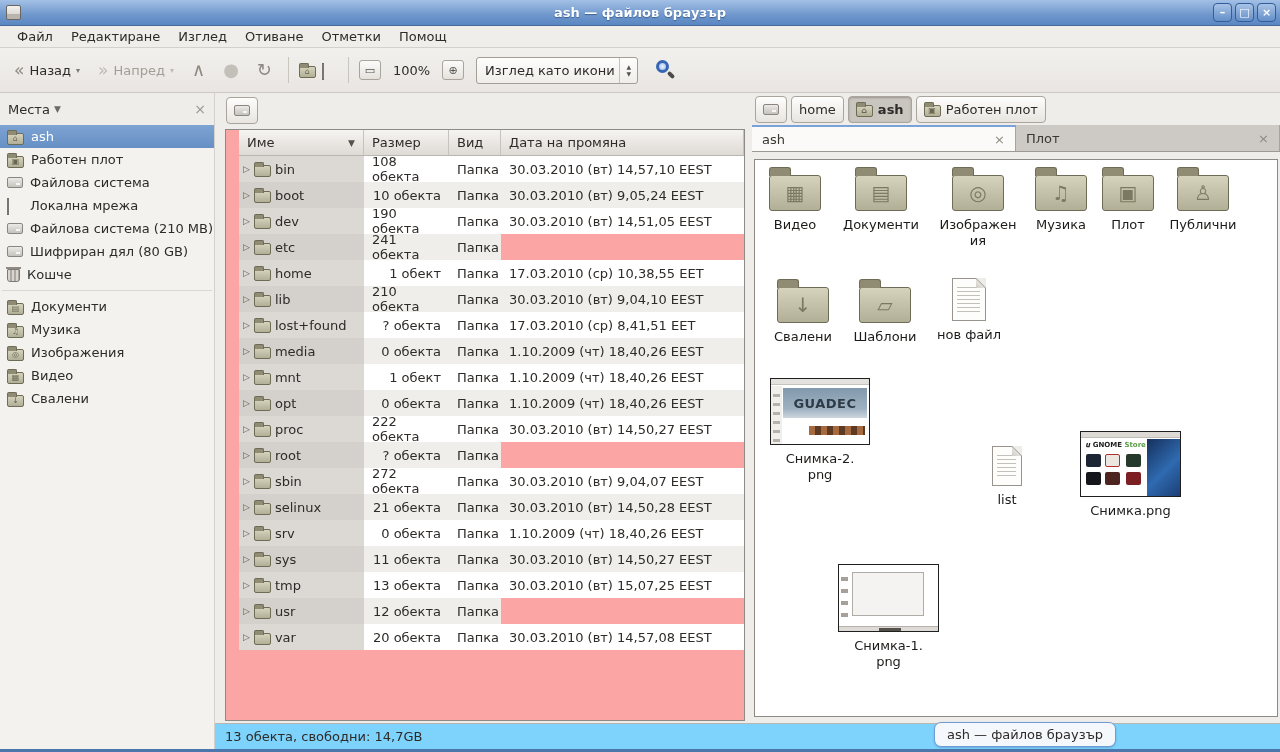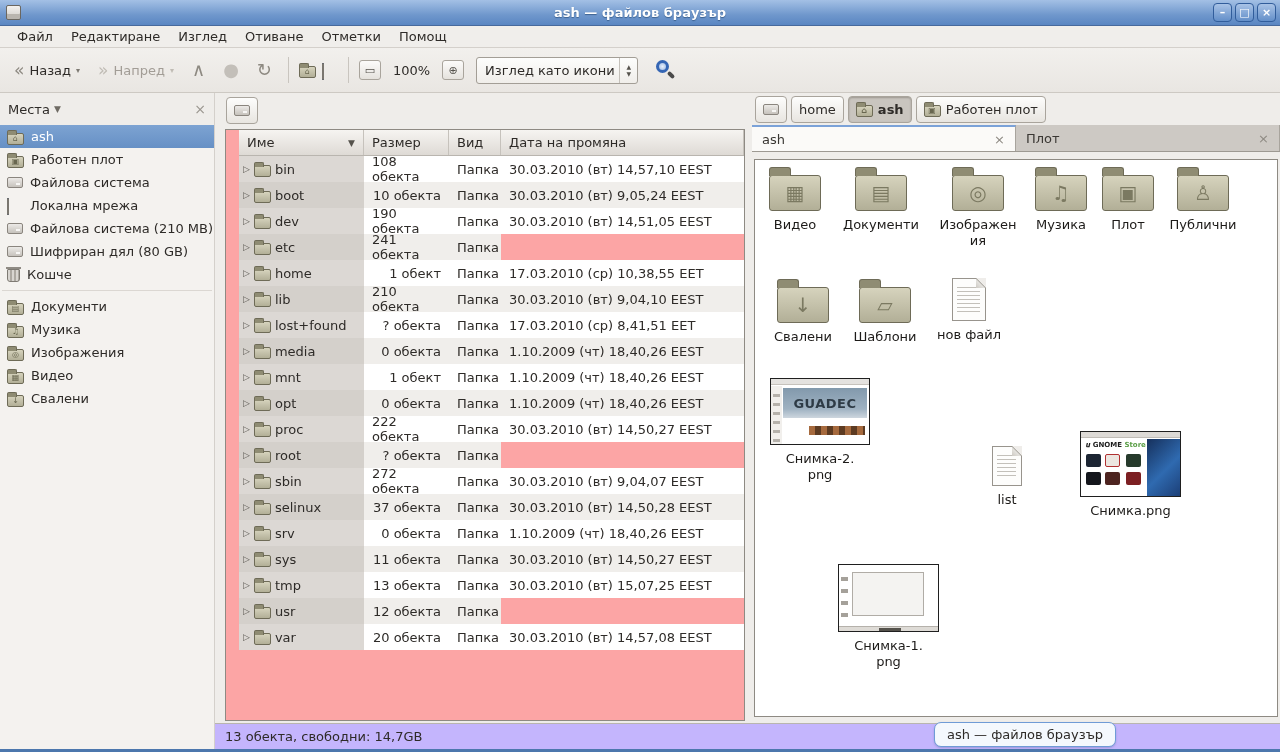--- a/index.html
+++ b/index.html
@@ -49,21 +49,21 @@
   #search-btn { position:relative; width:24px; height:24px; margin-left:10px; }
   #search-btn .lens { position:absolute; left:2px; top:2px; width:13px; height:13px;
     border:3px solid #3566b4; border-radius:50%; background:radial-gradient(#e8f0fb,#9cb8e2); }
   #search-btn .handle { position:absolute; width:4px; height:8px; background:#4a4a4a;
     left:15px; top:13px; transform:rotate(-45deg); border-radius:2px; }
 
   
   #sidebar { position:absolute; left:0; top:93px; width:215px; bottom:3px; background:#f4f2ef;
     border-right:1px solid #d4d0cb; }
   #statusbar { position:absolute; left:215px; right:0; bottom:3px; height:26px;
-    background:#c4b5fd; border-top:1px solid #b9b5af; display:flex; align-items:center; padding-left:10px; }
+    background:#7dd3fc; border-top:1px solid #b9b5af; display:flex; align-items:center; padding-left:10px; }
   #midpane { position:absolute; left:222px; width:526px; top:93px; bottom:29px; }
   #rightpane { position:absolute; left:752px; right:0; top:93px; bottom:29px; }
   #edge { position:absolute; left:0; right:0; bottom:0; height:3px; background:#4c77ad; }
 
   
   #sidebar-header { height:32px; display:flex; align-items:center; padding:0 8px; background:#efedea; }
   #sidebar-header .chev { font-size:9px; color:#6f6b64; margin-left:4px; }
   #sidebar-header .close { margin-left:auto; color:#9a968f; font-size:14px; }
   .srow { height:23px; display:flex; align-items:center; gap:7px; padding-left:7px; }
   .srow.selected { background:linear-gradient(#7da3d2,#6690c5); color:#fff; }
@@ -523,21 +523,21 @@
             <span>30.03.2010 (вт) 9,04,07 EEST</span>
           </div>
         </div>
         <div class="trow alt">
           <div class="tcell c-name">
             <span class="expander">▷</span>
             <span class="folder"></span>
             <span>selinux</span>
           </div>
           <div class="tcell c-size rest">
-            <span>37 обекта</span>
+            <span>21 обекта</span>
           </div>
           <div class="tcell c-type rest">
             <span>Папка</span>
           </div>
           <div class="tcell c-date rest">
             <span>30.03.2010 (вт) 14,50,28 EEST</span>
           </div>
         </div>
         <div class="trow">
           <div class="tcell c-name">

